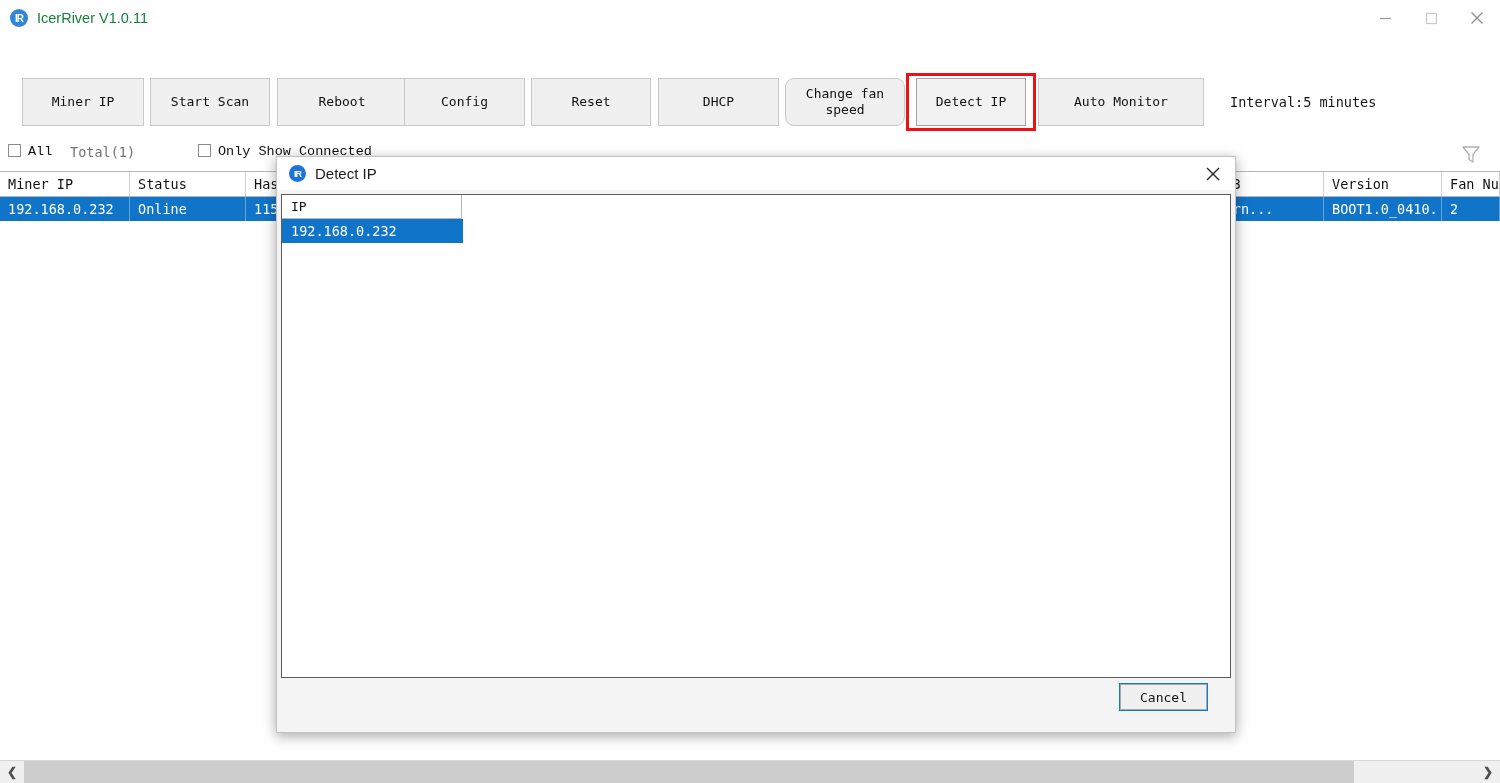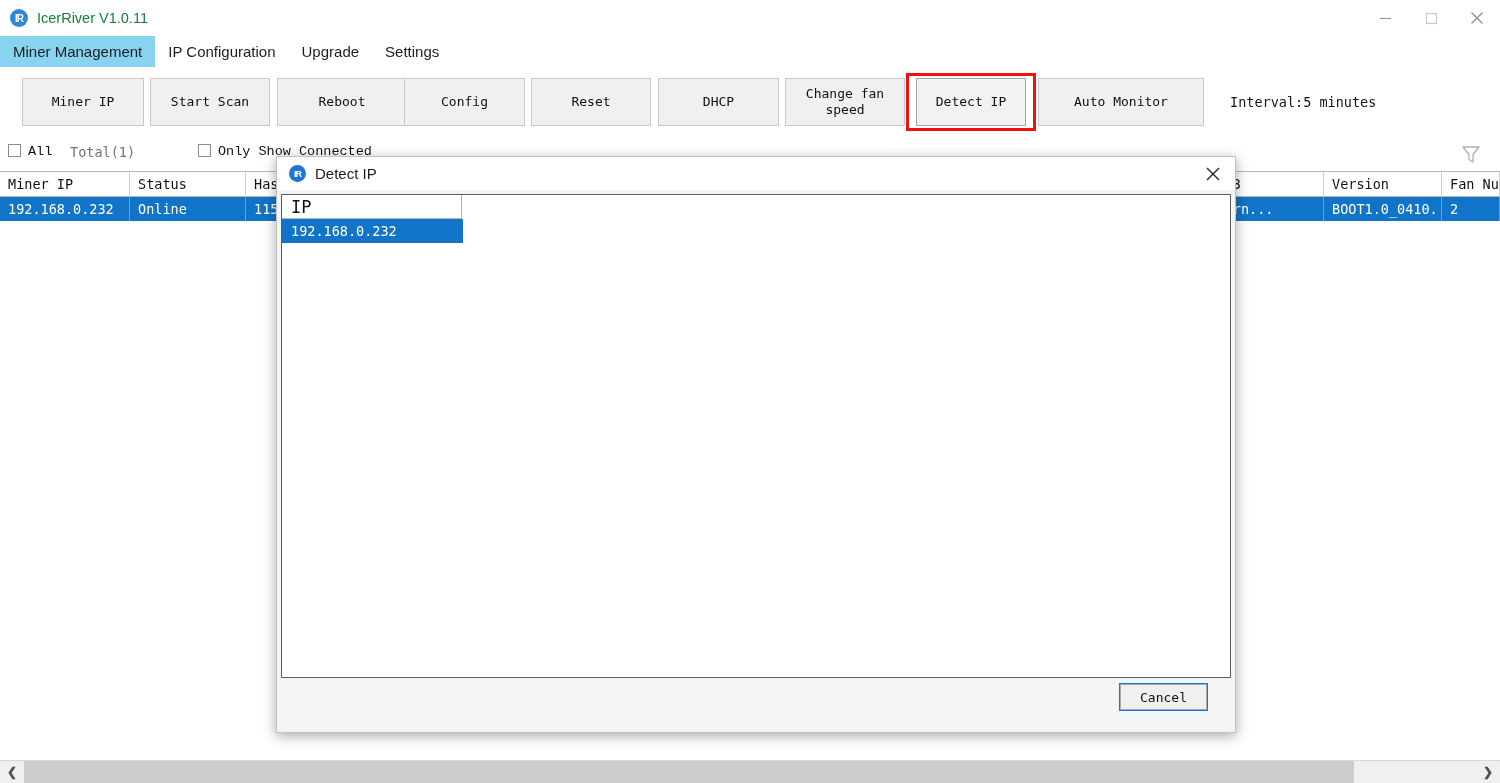--- a/index.html
+++ b/index.html
@@ -324,21 +324,21 @@
     left: 0; top: 0;
     width: 180px; height: 24px;
     background: #ffffff;
     border-right: 1px solid #b5b5b5;
     border-bottom: 1px solid #b5b5b5;
     box-sizing: border-box;
     display: flex;
     align-items: center;
     padding-left: 9px;
     font-family: "DejaVu Sans Mono", monospace;
-    font-size: 17px;
+    font-size: 13px;
     color: #111111;
   }
   .iplist-row {
     position: absolute;
     left: 0; top: 24px;
     width: 181px; height: 24px;
     background: #1075c8;
     display: flex;
     align-items: center;
     padding-left: 9px;
@@ -389,43 +389,29 @@
       </div>
       <div class="win-btn">
         <svg width="14" height="14" viewBox="0 0 14 14">
             <line x1="1.5" y1="1.5" x2="12.5" y2="12.5" stroke="#8d8d8d" stroke-width="1.3"></line>
             <line x1="12.5" y1="1.5" x2="1.5" y2="12.5" stroke="#8d8d8d" stroke-width="1.3"></line>
           </svg>
       </div>
     </div>
   </div>
 
-  <div class="tabbar">
-    <div class="tab active">
-        <span>Miner Management</span>
-      </div>
-    <div class="tab">
-        <span>IP Configuration</span>
-      </div>
-    <div class="tab">
-        <span>Upgrade</span>
-      </div>
-    <div class="tab">
-        <span>Settings</span>
-      </div>
-  </div>
 
   <div class="toolbar">
     <div class="tbtn" style="left:22px;  width:122px;">Miner IP</div>
     <div class="tbtn" style="left:150px; width:120px;">Start Scan</div>
     <div class="tbtn" style="left:277px; width:130px;">Reboot</div>
     <div class="tbtn" style="left:404px; width:121px;">Config</div>
     <div class="tbtn" style="left:658px; width:121px;">DHCP</div>
     <div class="tbtn" style="left:531px; width:120px;">Reset</div>
-    <div class="tbtn" style="left:785px; width:120px;">Change fan
+    <div class="tbtn" style="left:785px; width:120px;border-radius:9px;">Change fan
 speed</div>
     <div class="tbtn highlighted" style="left:916px; width:110px;">Detect IP</div>
     <div class="tbtn" style="left:1038px; width:166px;">Auto Monitor</div>
     <div class="red-highlight" style="left:906px; top:6px; width:130px; height:58px;"></div>
     <div class="interval-label" style="left:1230px;">Interval:5 minutes</div>
   </div>
 
   <div class="filterrow">
     <div class="chkitem" style="left:8px;">
       <span class="chkbox"></span>

